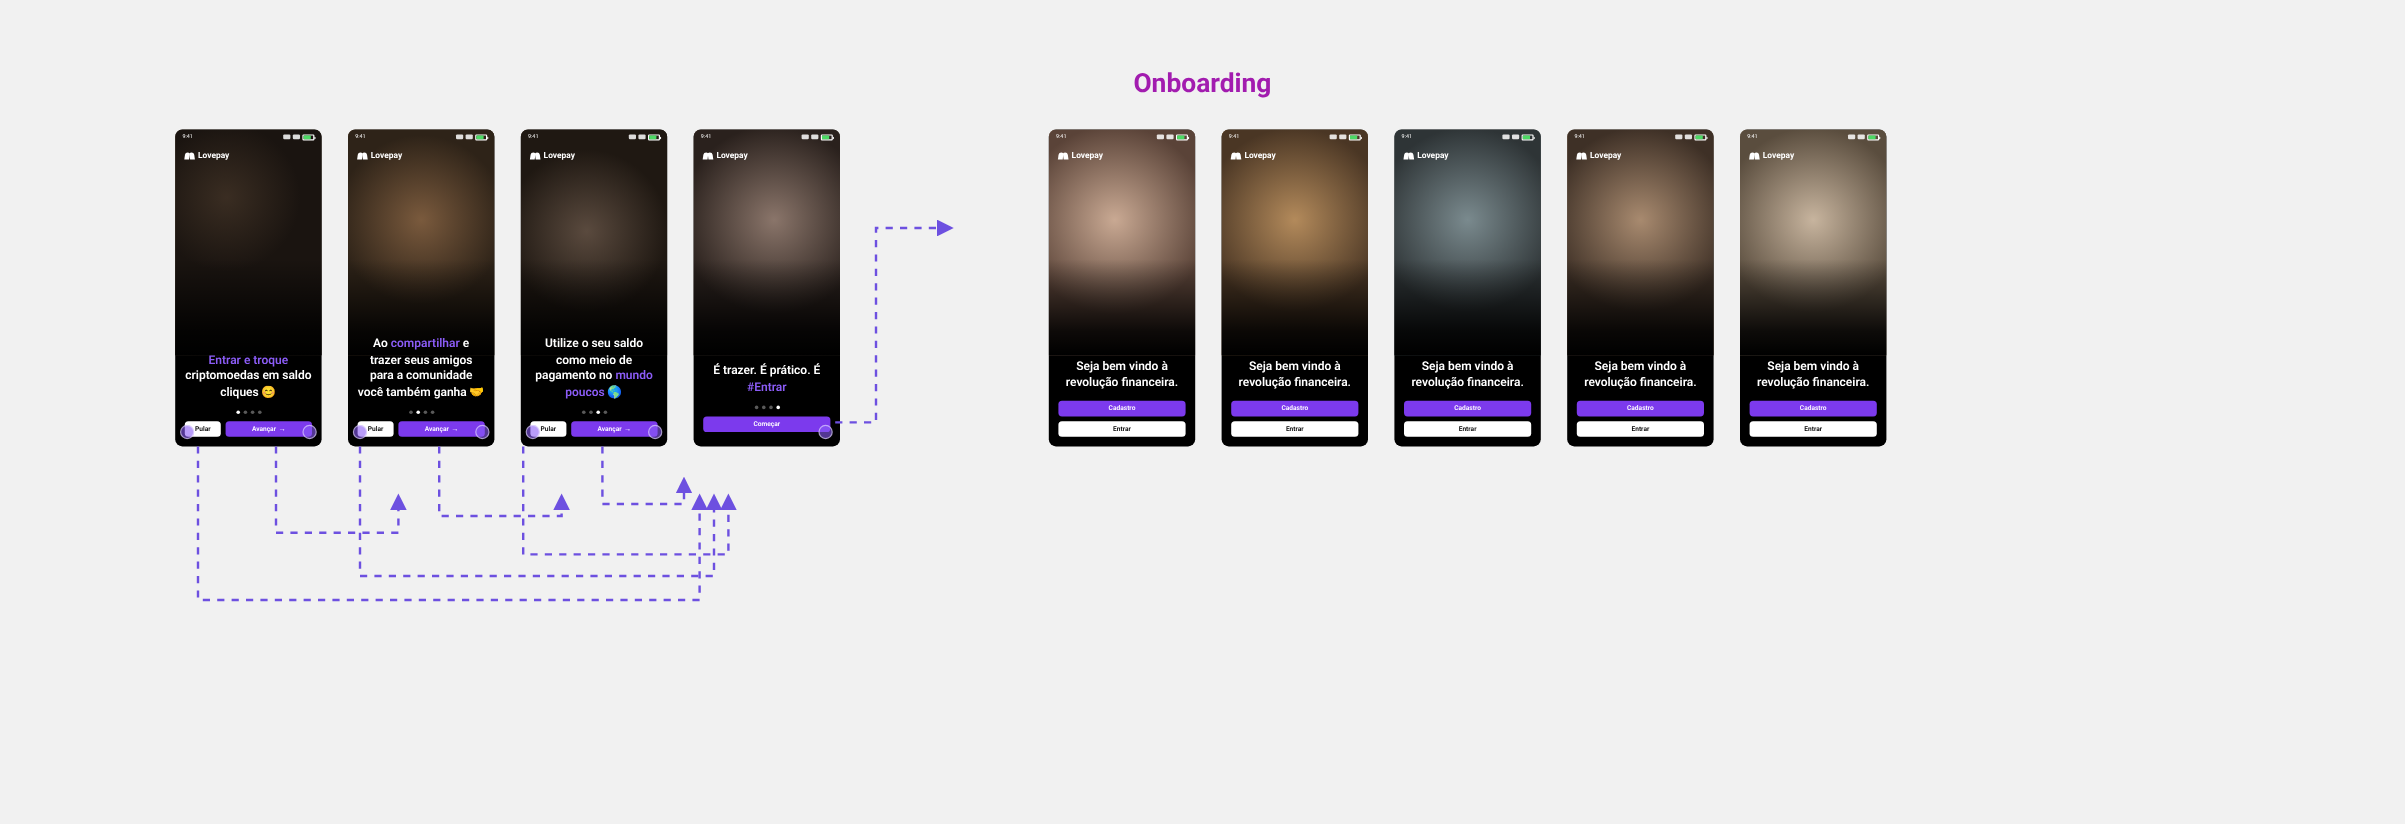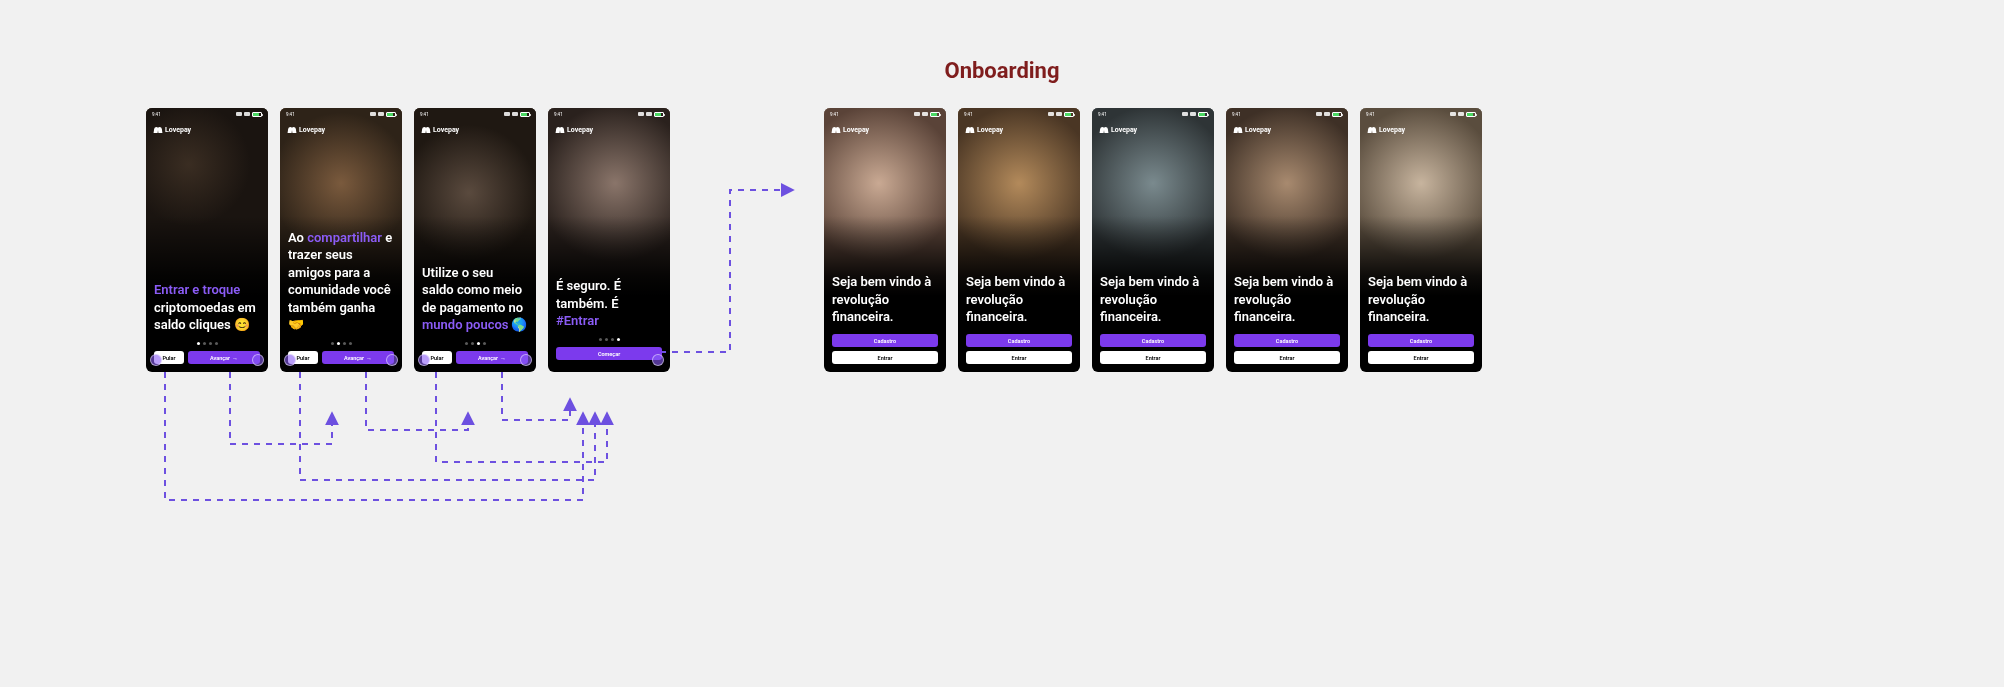--- a/index.html
+++ b/index.html
@@ -12,29 +12,30 @@
     position: relative;
     overflow: hidden;
   }
   .page-title {
     position: absolute;
     top: 58px;
     left: 0; right: 0;
     text-align: center;
     font-size: 22px;
     font-weight: 700;
-    color: #7f1d1d;
+    color: #a21caf;
   }
   .phones {
     position: absolute;
     top: 108px;
     left: 146px;
     right: 0;
     display: flex;
-    gap: 12px;
+    gap: 22px;
+    text-align: center;
   }
   .gap-large { width: 130px; flex-shrink: 0; }
   .phone {
     width: 122px;
     height: 264px;
     background: #000;
     border-radius: 6px;
     overflow: hidden;
     position: relative;
     flex-shrink: 0;
@@ -90,21 +91,21 @@
   .logo-mark::before { left:0; transform: skewX(-8deg); }
   .logo-mark::after { right:0; transform: skewX(8deg); }
   .content {
     position: relative;
     z-index: 2;
     margin-top: auto;
     padding: 0 8px 8px 8px;
     color: #fff;
   }
   .msg {
-    font-size: 13px;
+    font-size: 10px;
     line-height: 1.35;
     font-weight: 600;
     margin-bottom: 8px;
   }
   .accent { color: #8b5cf6; }
   .dots {
     display: flex; gap: 3px; justify-content: center;
     margin-bottom: 6px;
   }
   .dot { width: 3px; height: 3px; border-radius: 50%; background: rgba(255,255,255,.35); }
@@ -298,21 +299,21 @@
             <span class="battery-fill" style="width: 70%;"></span>
           </span>
         </span>
       </div>
       <div class="logo">
         <span class="logo-mark"></span>
         <span>Lovepay</span>
       </div>
       <div class="tap" style="bottom: 6px; right: 6px;"></div>
       <div class="content">
-        <div class="msg"><span>É seguro. É também.
+        <div class="msg"><span>É trazer. É prático.
 É </span><span class="accent">#Entrar</span></div>
         <div class="dots">
           <span class="dot"></span>
           <span class="dot"></span>
           <span class="dot"></span>
           <span class="dot active"></span>
         </div>
         <div class="btn btn-primary-full">Começar</div>
       </div>
     </div>

